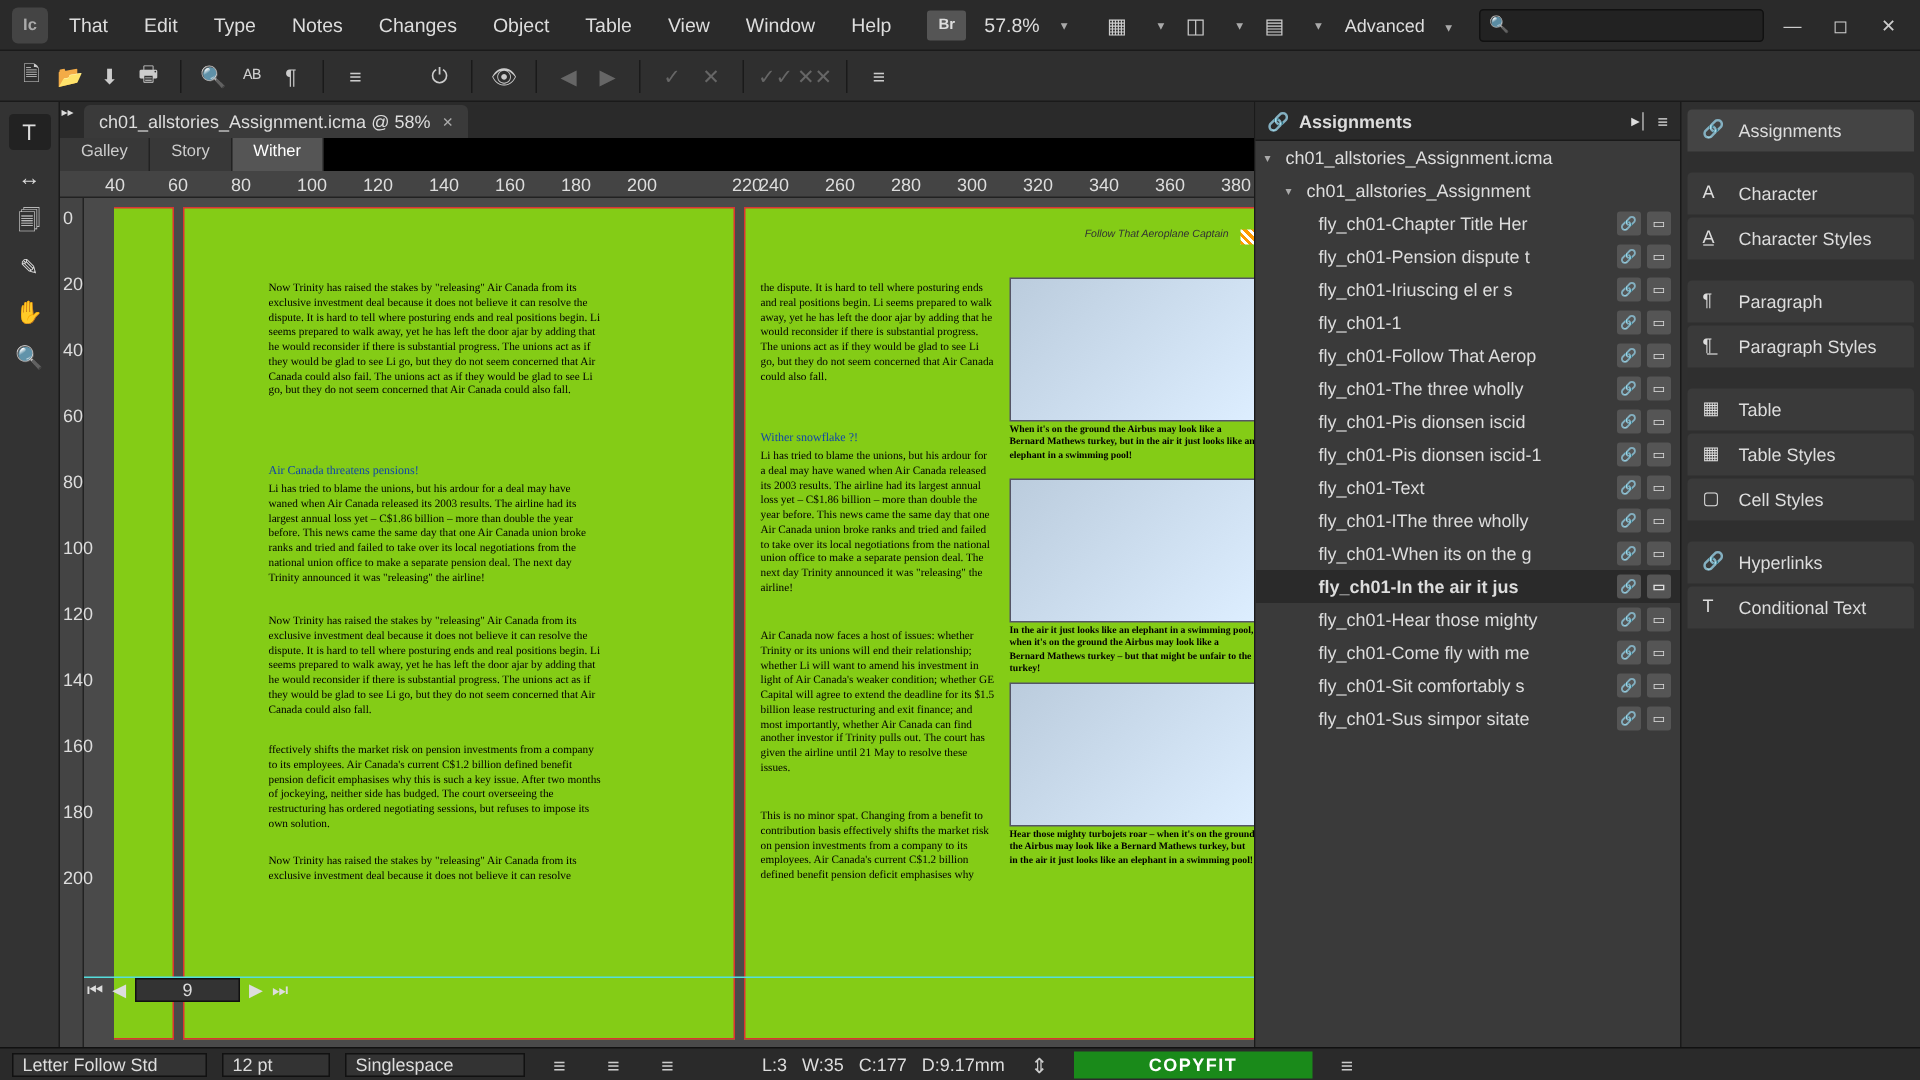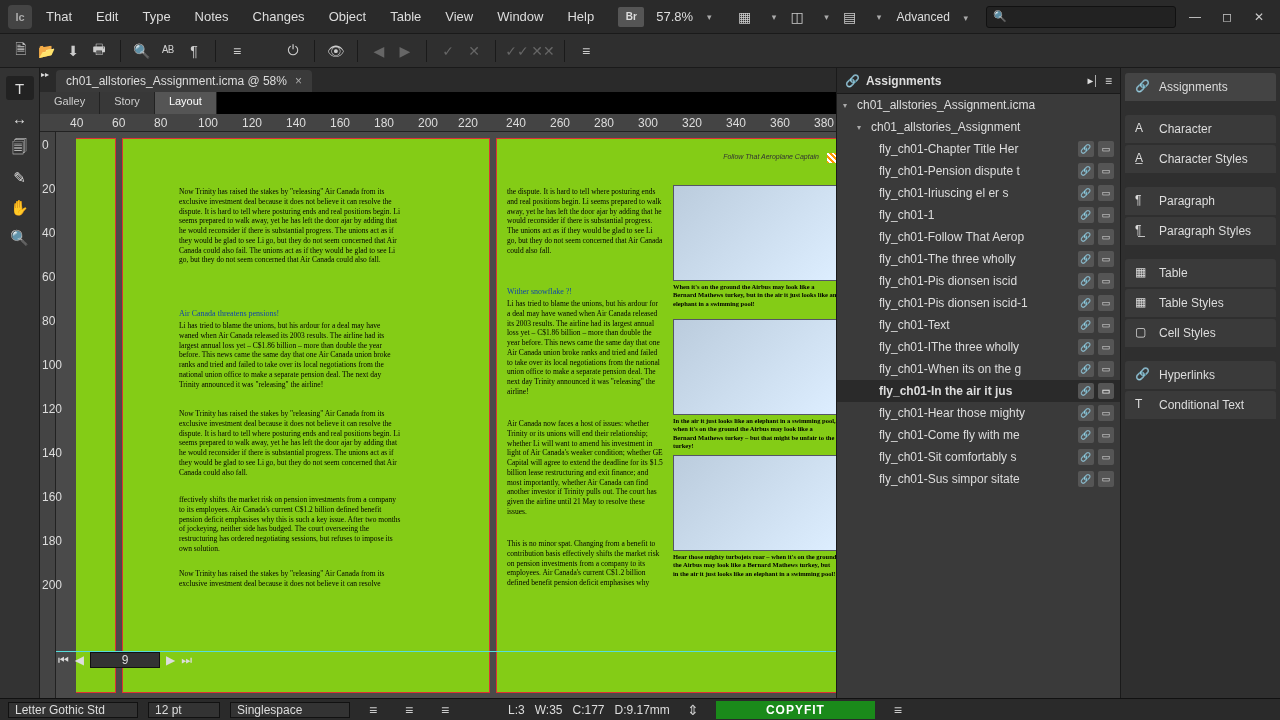--- a/index.html
+++ b/index.html
@@ -149,33 +149,33 @@
   <div class="docarea">
     <div class="tabbar">
       <div class="doctab">
         <span>ch01_allstories_Assignment.icma @ 58%</span>
         <span class="closex">×</span>
       </div>
     </div>
     <div class="viewtabs">
       <div class="viewtab">Galley</div>
       <div class="viewtab">Story</div>
-      <div class="viewtab active">Layout</div>
+      <div class="viewtab active">Wither</div>
     </div>
     <div class="ruler">
       <span style="left:30px">40</span>
         <span style="left:72px">60</span>
         <span style="left:114px">80</span>
         <span style="left:158px">100</span>
         <span style="left:202px">120</span>
         <span style="left:246px">140</span>
         <span style="left:290px">160</span>
         <span style="left:334px">180</span>
         <span style="left:378px">200</span>
-        <span style="left:418px">220</span>
+        <span style="left:448px">220</span>
         <span style="left:466px">240</span>
         <span style="left:510px">260</span>
         <span style="left:554px">280</span>
         <span style="left:598px">300</span>
         <span style="left:642px">320</span>
         <span style="left:686px">340</span>
         <span style="left:730px">360</span>
         <span style="left:774px">380</span>
     </div>
     <div class="canvaswrap">
@@ -425,21 +425,21 @@
         <span>Hyperlinks</span>
       </div>
     <div class="rstab">
         <span class="ico">T</span>
         <span>Conditional Text</span>
       </div>
   </div>
 </div>
 
 <div class="status">
-  <div class="statusbox" style="width:130px">Letter Gothic Std</div>
+  <div class="statusbox" style="width:130px">Letter Follow Std</div>
   <div class="statusbox" style="width:72px">12 pt</div>
   <div class="statusbox" style="width:120px">Singlespace</div>
   <div class="tbicon">≡</div>
   <div class="tbicon">≡</div>
   <div class="tbicon">≡</div>
   <div style="width:30px"></div>
   <span>L:3</span>
   <span>W:35</span>
   <span>C:177</span>
   <span>D:9.17mm</span>

